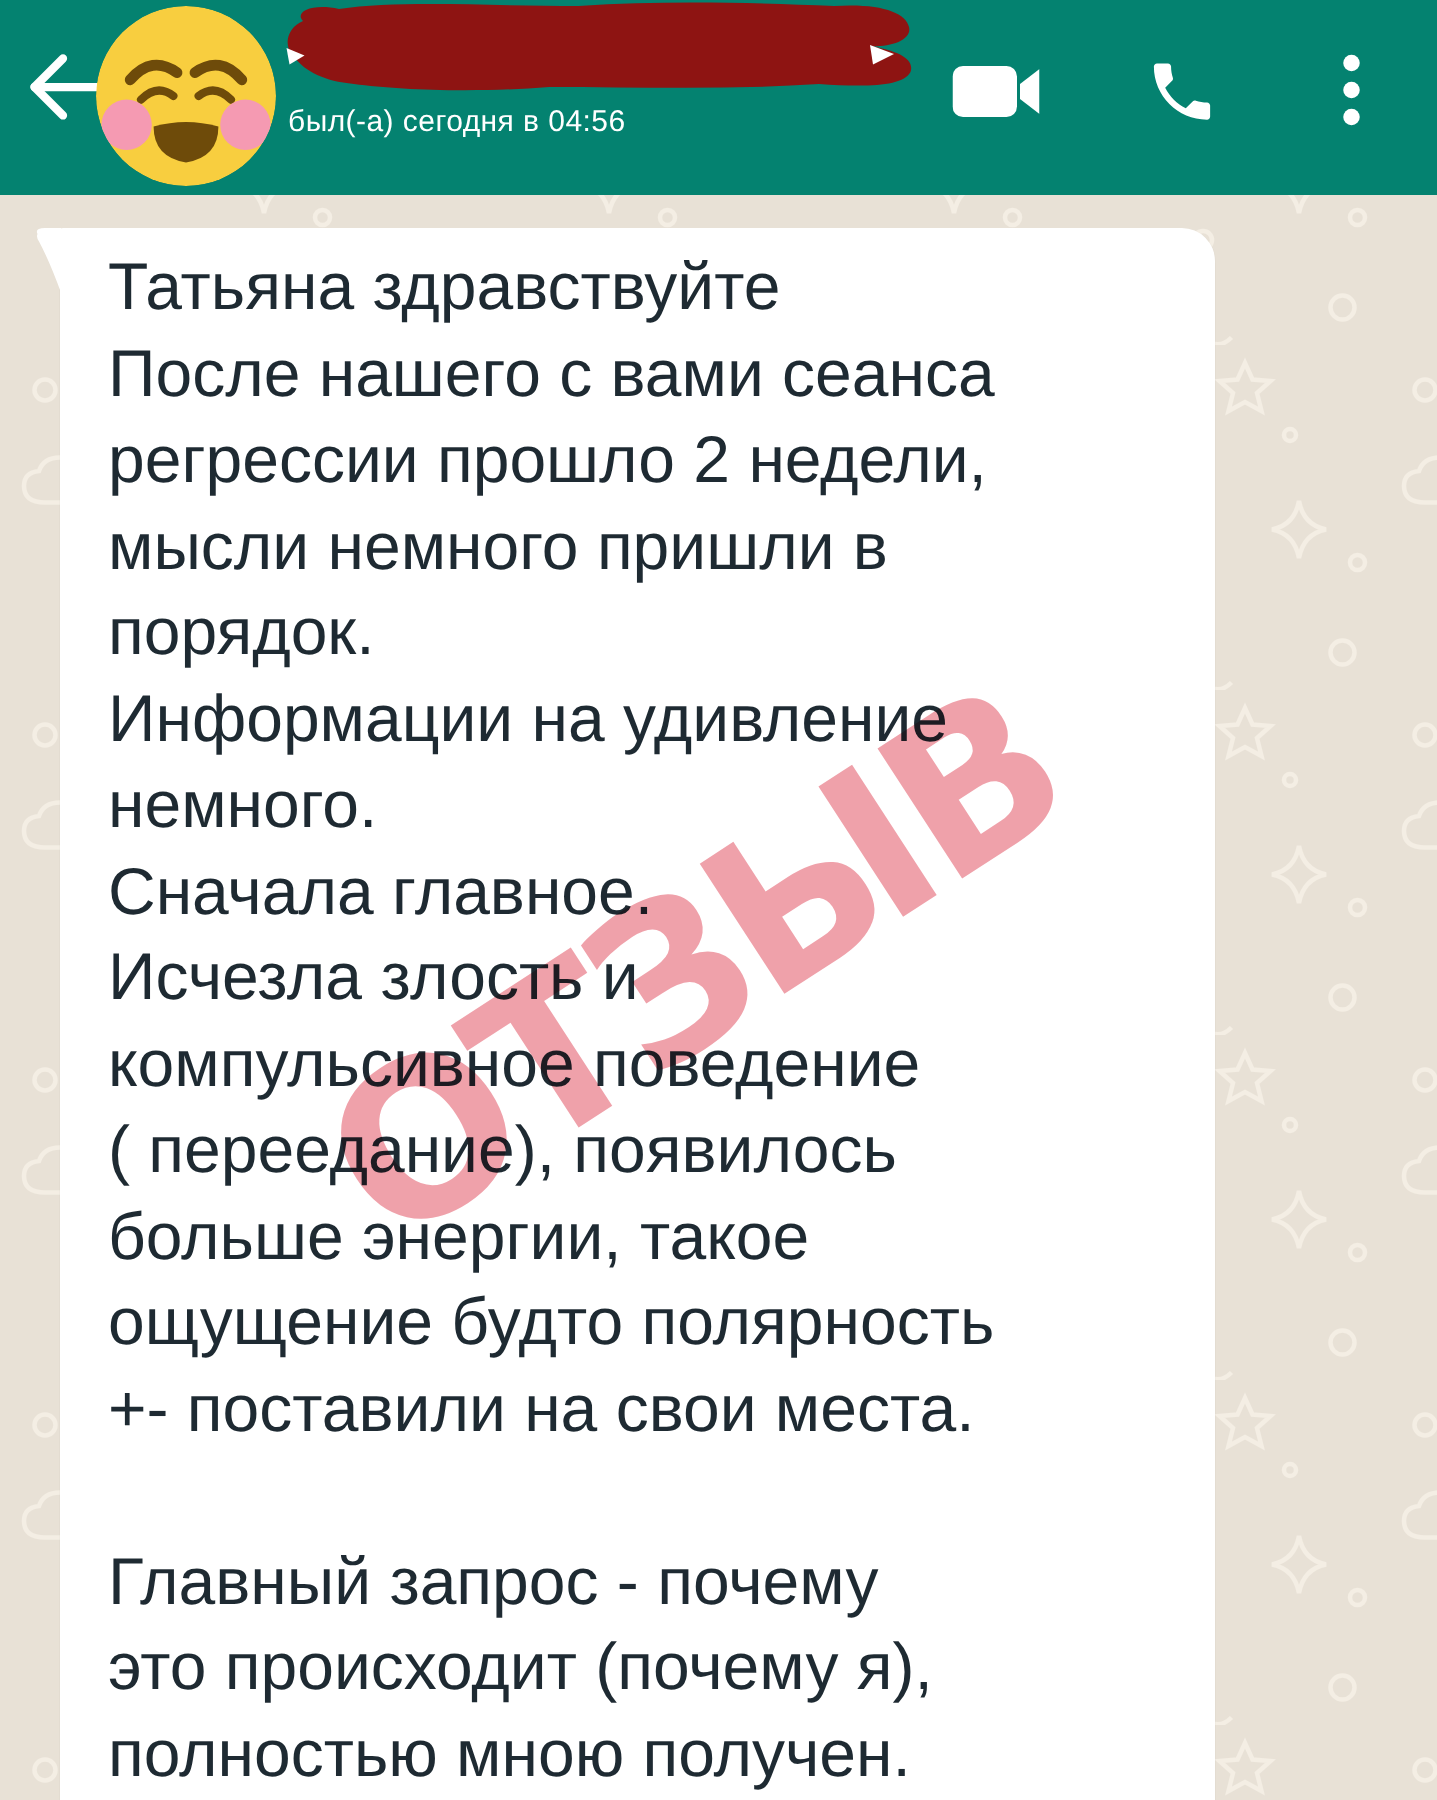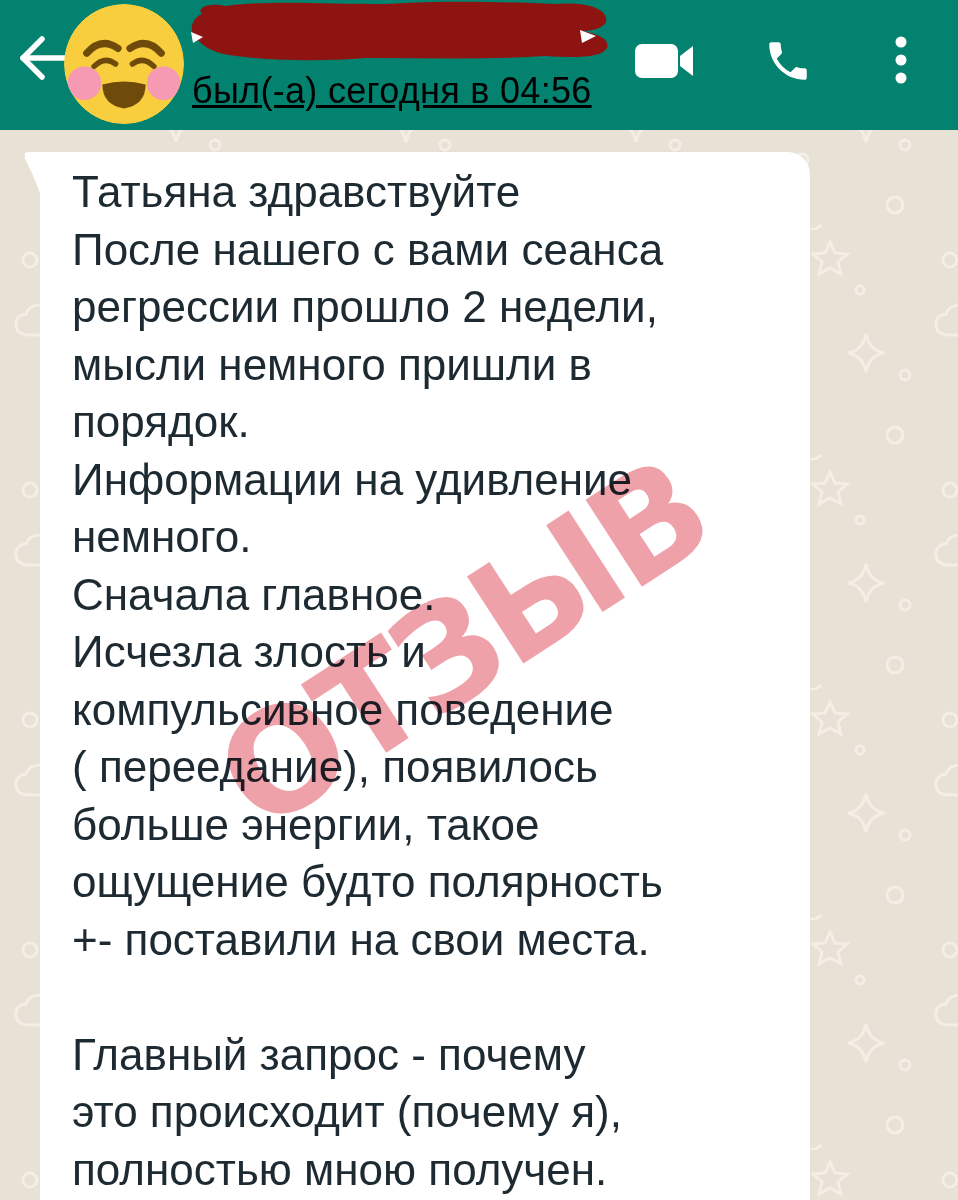--- a/index.html
+++ b/index.html
@@ -18,21 +18,21 @@
     background:#048270; z-index:10;
   }
   .back{ position:absolute; left:16px; top:31px; width:54px; height:54px; cursor:pointer; }
   .avatar{
     position:absolute; left:64px; top:4px; width:120px; height:120px;
     border-radius:50%; overflow:hidden; cursor:pointer;
   }
   .scribble{ position:absolute; left:186px; top:0; width:448px; height:66px; }
   .status{
     position:absolute; left:192px; top:70px; width:430px;
-    font-size:36px; color:#000000; letter-spacing:0.3px; white-space:nowrap;text-decoration:underline;
+    font-size:20px; color:#ffffff; letter-spacing:0.3px; white-space:nowrap;
   }
   .ic{ position:absolute; cursor:pointer; }
   .ic-video{ left:635px; top:41px; width:58px; height:40px; }
   .ic-phone{ left:763px; top:36px; width:50px; height:50px; }
   .ic-menu{ left:893px; top:34px; width:16px; height:52px; }
 
   
   .bubble{
     position:absolute; left:40px; top:152px; width:770px; height:1070px;
     background:#ffffff; border-radius:2px 22px 0 0; z-index:1;

